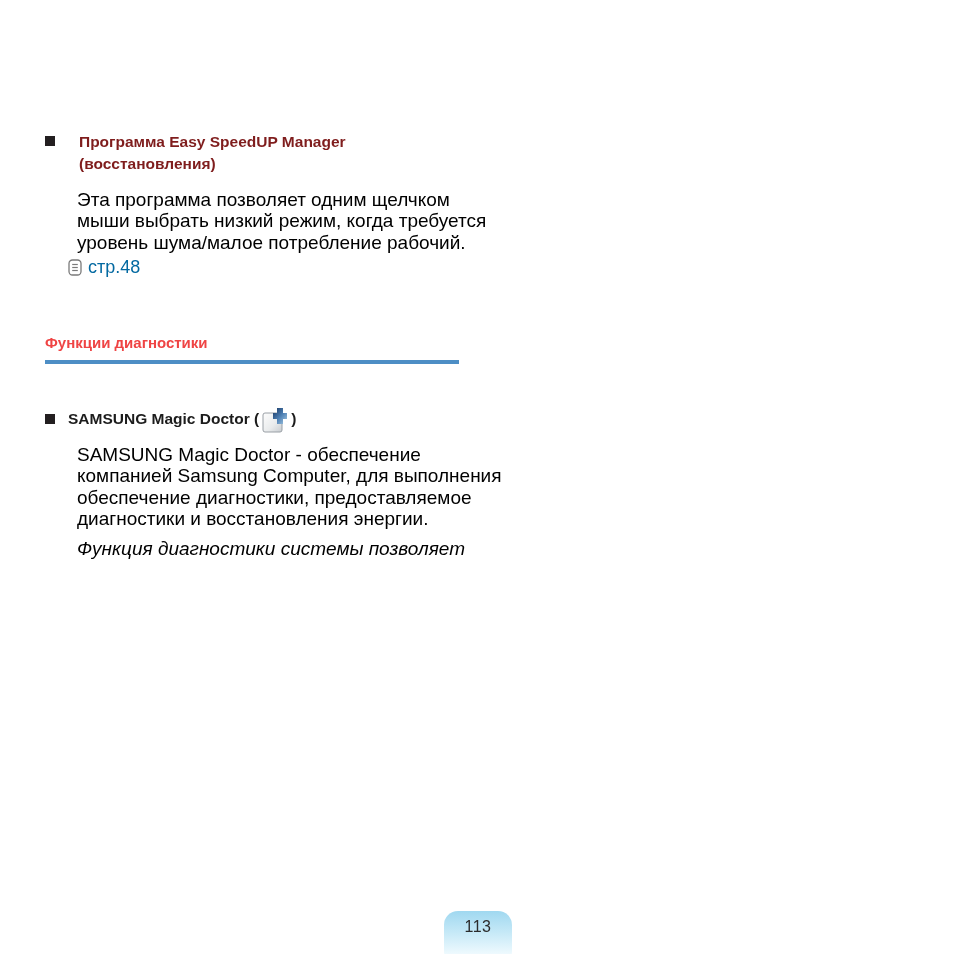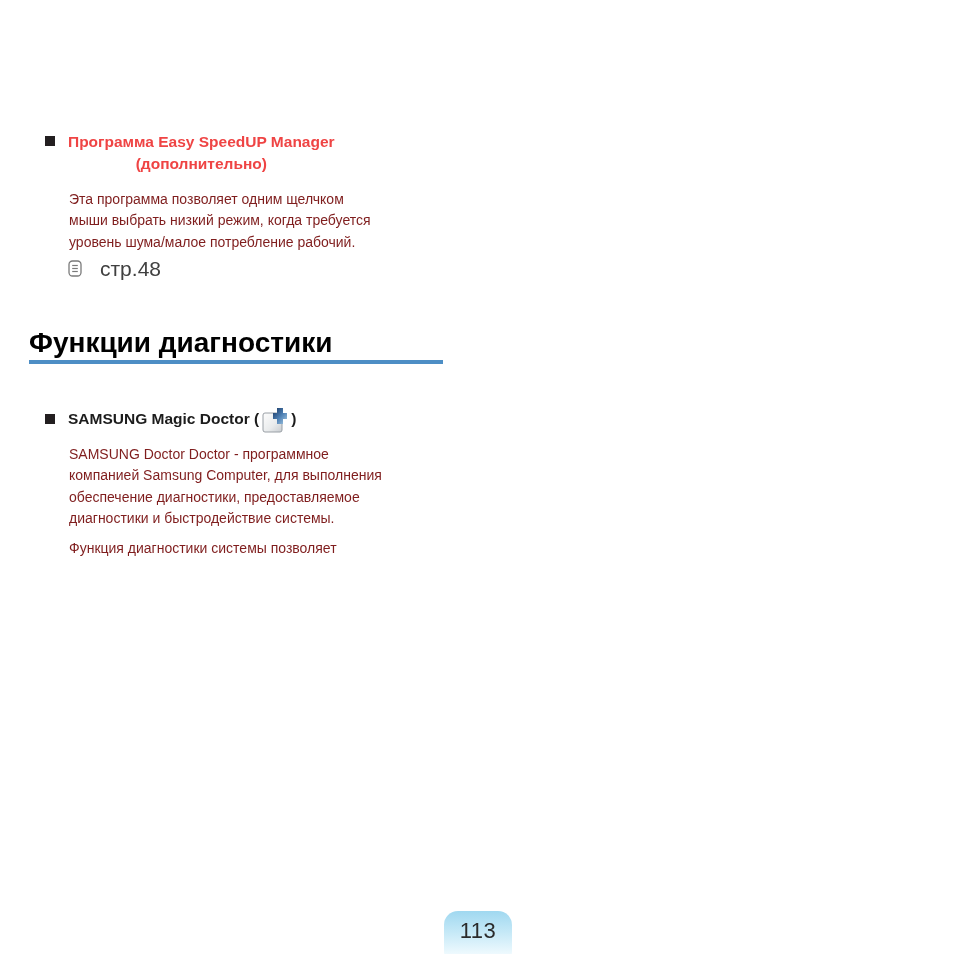--- a/index.html
+++ b/index.html
@@ -19,104 +19,102 @@
 
   
   .bullet-row { display: flex; align-items: flex-start; }
   .sq-bullet {
     flex: none;
     width: 10px; height: 10px;
     background: #231f20;
     margin-top: 5px;
   }
   .item-title {
-    margin-left: 13px;
+    margin-left: 24px;
     font-weight: bold;
     font-size: 15.5px;
     line-height: 22px;
-    color: #ef4444;
+    color: #7f1d1d;
     white-space: nowrap;
-    text-align: center;
   }
   .item-title-row {
     margin-left: 13px;
     display: flex;
     align-items: center;
     font-weight: bold;
     font-size: 15.5px;
     line-height: 28px;
     color: #1c1c1c;
     white-space: nowrap;
   }
   .body-text {
-    margin-left: 24px;
-    font-size: 14px;
+    margin-left: 32px;
+    font-size: 19px;
     line-height: 21.3px;
-    color: #7f1d1d;
+    color: #000000;
     white-space: nowrap;
   }
   .sec1 { top: 131px; }
   .sec1 .body-text { margin-top: 14px; }
 
   .page-ref {
     margin-left: 23px;
     margin-top: 4px;
     display: flex;
     align-items: center;
-    font-size: 21px;
-    color: #404040;
-    gap: 12px;
+    font-size: 18px;
+    color: #0369a1;
   }
   .page-ref .ref-icon { margin-right: 6px; display: inline-flex; }
 
   
   .section-heading {
     position: absolute;
-    left: 29px; top: 331px;
+    left: 45px; top: 331px;
     width: 414px;
-    font-size: 28px;
+    font-size: 15px;
     font-weight: bold;
-    color: #000000;
+    color: #ef4444;
     line-height: 24px;
     padding-bottom: 5px;
     border-bottom: 4px solid #4d8ec5;
   }
 
   .sec2 { top: 405px; }
   .sec2 .body-text { margin-top: 11px; }
-  .sec2 .para2 { margin-top: 9px; }
+  .sec2 .para2 { margin-top: 9px; font-style: italic; }
   .inline-icon { display: inline-flex; margin: 0 3px; position: relative; top: 1px; }
 
   
   .page-badge {
     position: absolute;
     left: 444px; top: 911px;
     width: 68px; height: 54px;
     border-radius: 14px;
     background: linear-gradient(180deg, #a0d8f0 0%, #c6e9f7 40%, #f4fcff 85%, #ffffff 100%);
     display: flex;
     justify-content: center;
     align-items: flex-start;
   }
   .page-badge span {
     margin-top: 7px;
-    font-size: 22px;
+    font-size: 16px;
     color: #2b2b2b;
     letter-spacing: 0.5px;
   }
 </style>
 </head>
 <body>
 
 <div class="content-col sec1">
   <div class="bullet-row">
     <div class="sq-bullet"></div>
     <div class="item-title">
       <div>Программа Easy SpeedUP Manager</div>
-      <div>(дополнительно)</div>
+      <div>(восстановления)</div>
     </div>
   </div>
   <div class="body-text">
     <div>Эта программа позволяет одним щелчком</div>
     <div>мыши выбрать низкий режим, когда требуется</div>
     <div>уровень шума/малое потребление рабочий.</div>
   </div>
   <div class="page-ref">
     <span class="ref-icon">
       <svg width="14" height="17" viewBox="0 0 14 17">
@@ -152,24 +150,24 @@
             </linearGradient>
           </defs>
           <rect x="1" y="6" width="19" height="19" rx="2" fill="url(#pageGrad)" stroke="#9aa0a6" stroke-width="1"></rect>
           <path d="M15 1 h6 v5 h4 v6 h-4 v5 h-6 v-5 h-4 v-6 h4 z" fill="url(#plusGrad)"></path>
         </svg>
       </span>
       <span>)</span>
     </div>
   </div>
   <div class="body-text">
-    <div>SAMSUNG Doctor Doctor - программное</div>
+    <div>SAMSUNG Magic Doctor - обеспечение</div>
     <div>компанией Samsung Computer, для выполнения</div>
     <div>обеспечение диагностики, предоставляемое</div>
-    <div>диагностики и быстродействие системы.</div>
+    <div>диагностики и восстановления энергии.</div>
   </div>
   <div class="body-text para2">
     <div>Функция диагностики системы позволяет</div>
   </div>
 </div>
 
 <div class="page-badge">
   <span>113</span>
 </div>
 

